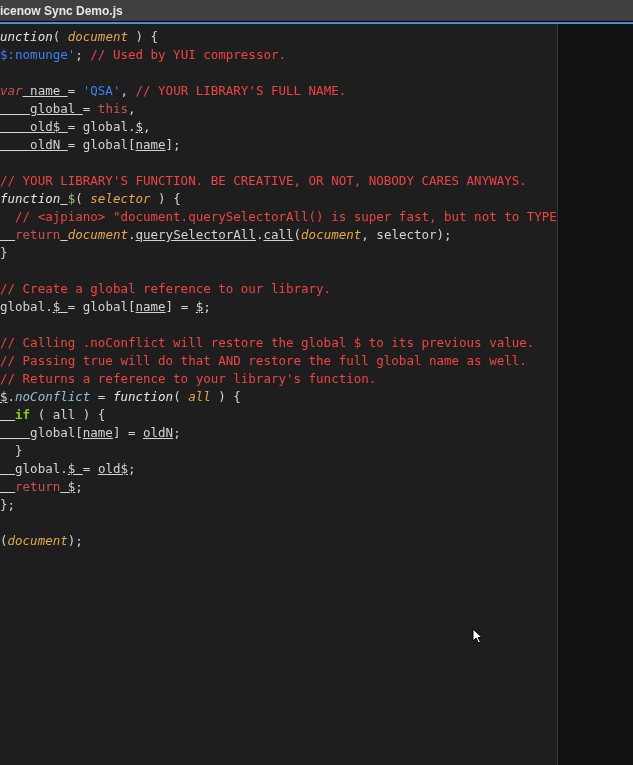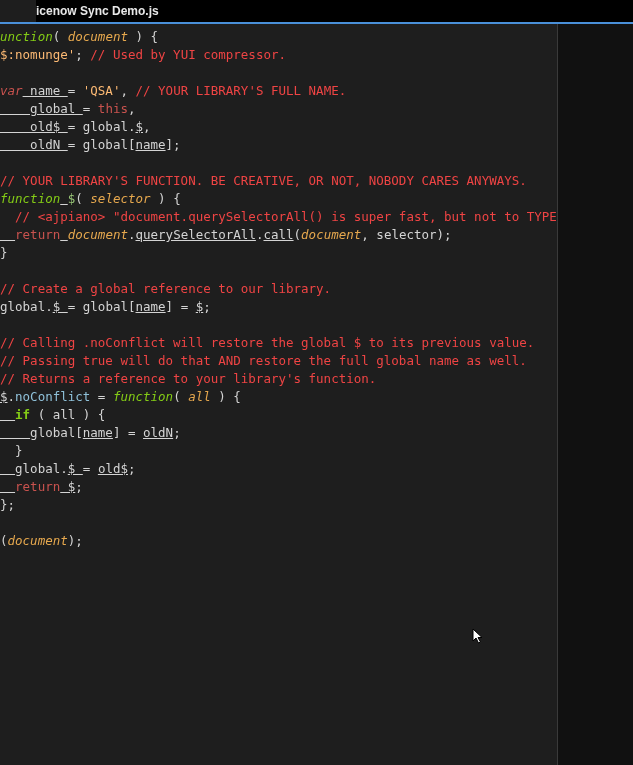--- a/index.html
+++ b/index.html
@@ -6,25 +6,24 @@
     html, body {
       width: 633px;
       height: 765px;
       background: #1e1e1e;
       font-family: 'Menlo', 'Monaco', 'Consolas', monospace;
       font-size: 12.5px;
       overflow: hidden;
     }
     .tab-bar {
       height: 22px;
-      background: #000000;
+      background: #404040;
       display: flex;
       align-items: center;
       border-bottom: 1px solid #000;
-      margin-left: 36px;
     }
     .tab {
       color: #e8e8e8;
       font-family: -apple-system, 'Helvetica Neue', sans-serif;
       font-size: 12px;
       font-weight: 600;
       padding: 0 10px 0 0;
       height: 100%;
       display: flex;
       align-items: center;
@@ -44,32 +43,32 @@
       line-height: 18px;
       white-space: pre;
       border-right: 1px solid #3a3a3a;
       overflow: hidden;
     }
     .side-panel {
       flex: 1;
       background: #111;
     }
     .line { height: 18px; }
-    .kw-func { color: #84cc16; font-style: italic; }
+    .kw-func { color: #e5e5e5; font-style: italic; }
     .kw-var { color: #c8524e; font-style: italic; text-align: right; }
     .kw-return { color: #c8524e; }
     .kw-if { color: #84cc16; font-weight: bold; }
     .kw-this { color: #c8524e; }
     .param { color: #e6a84e; font-style: italic; }
     .func-name { color: #97c475; }
-    .str { color: #fdba74; }
+    .str { color: #3b82f6; }
     .comment { color: #ef4444; }
     .punct { color: #d4d4d4; }
     .ident { color: #d4d4d4; text-decoration: underline; }
-    .prop { color: #8fc1d9; }
+    .prop { color: #8fc1d9; font-style: italic; }
     .glob { color: #d4d4d4; }
     .tok-doc { color: #e6a84e; font-style: italic; }
     .cursor-pointer {
       position: absolute;
       left: 472px;
       top: 628px;
       width: 14px;
       height: 18px;
       pointer-events: none;
     }

